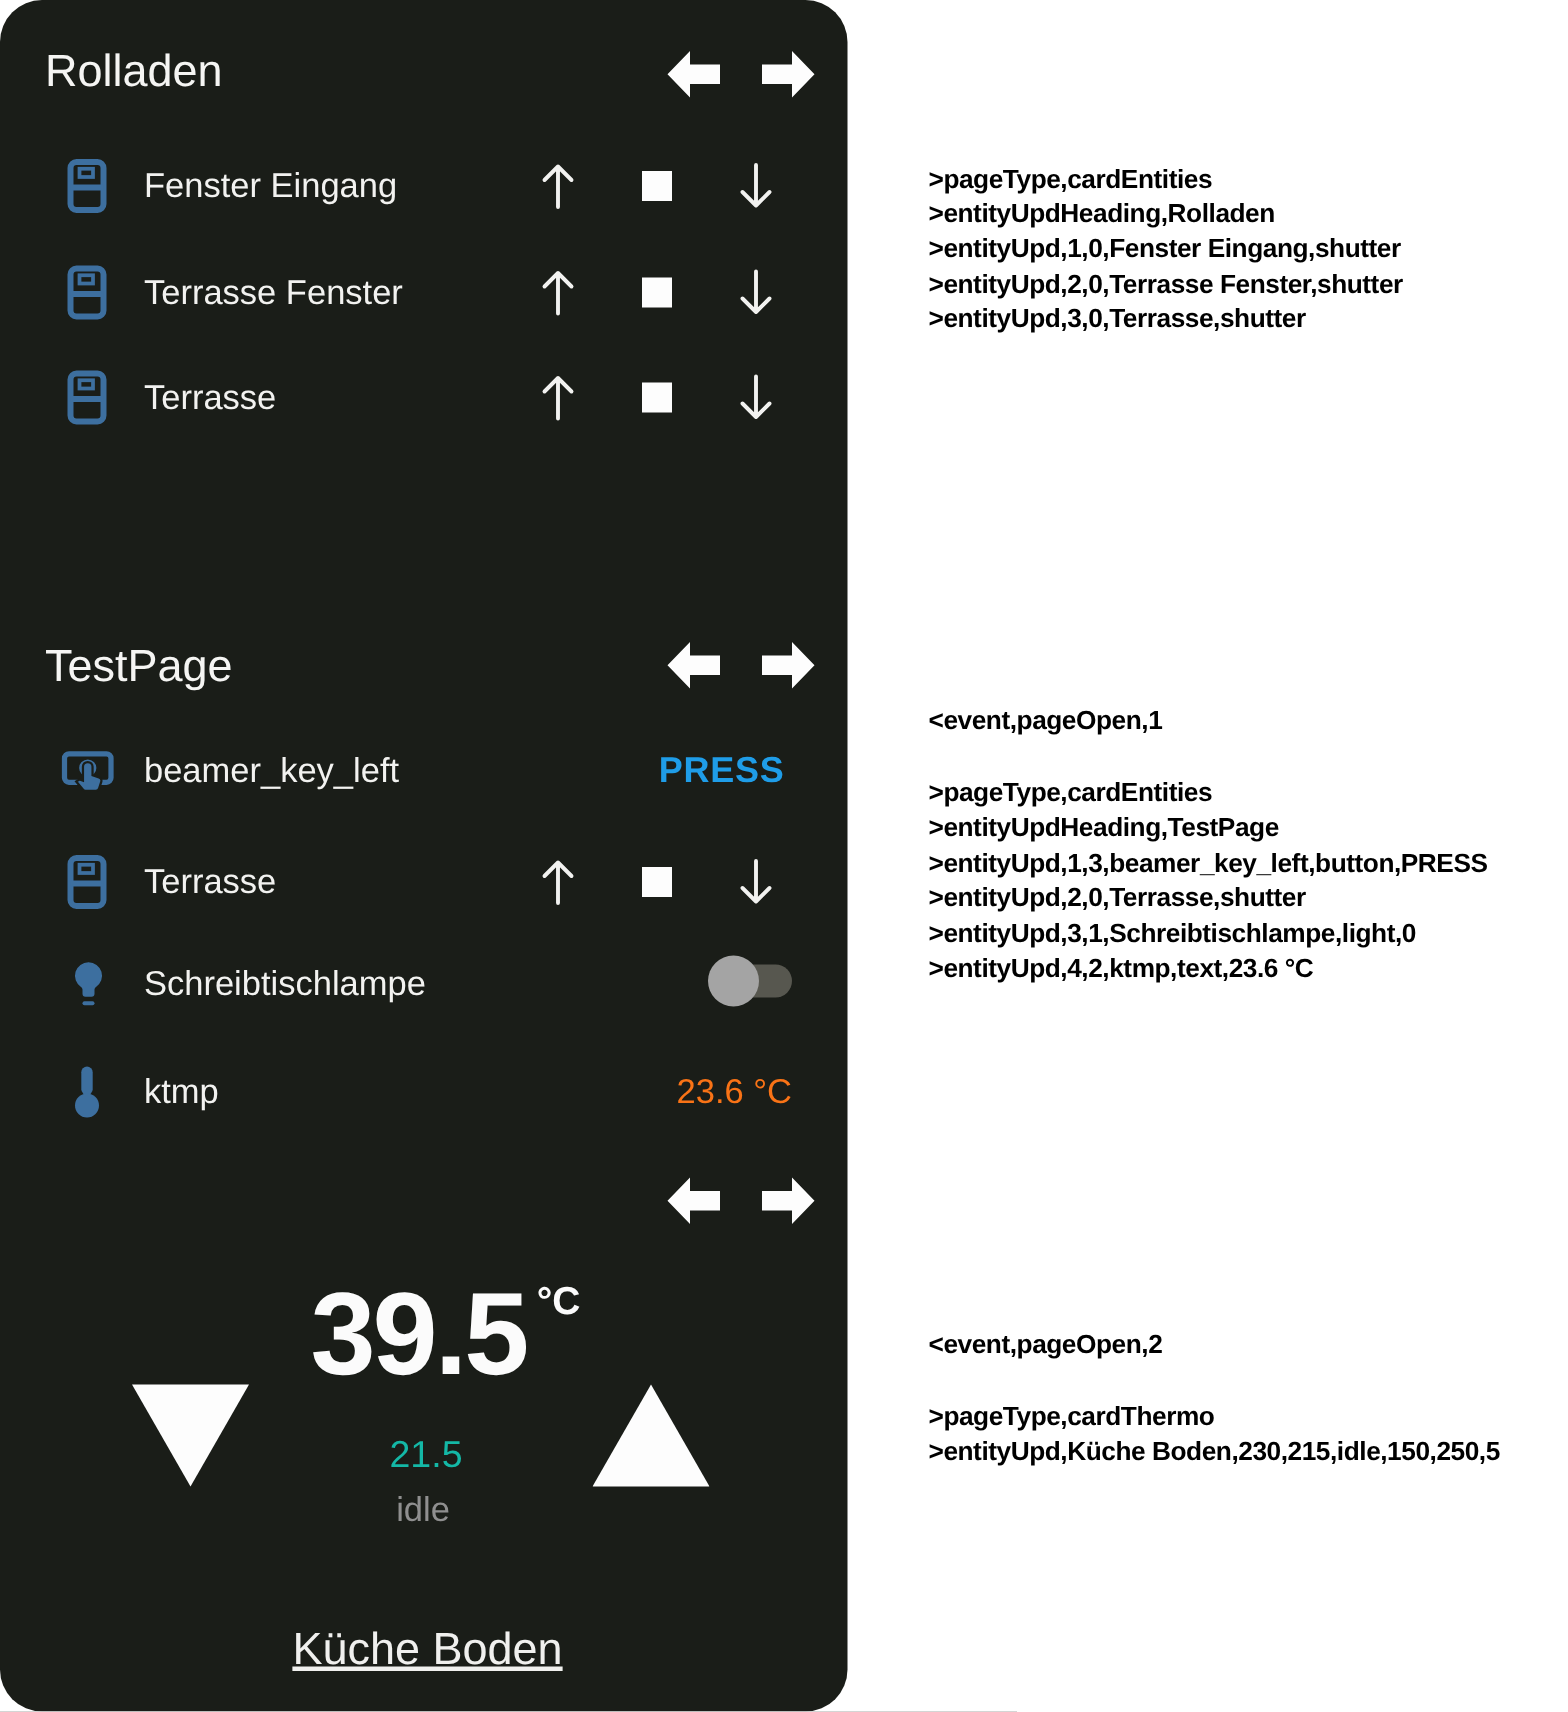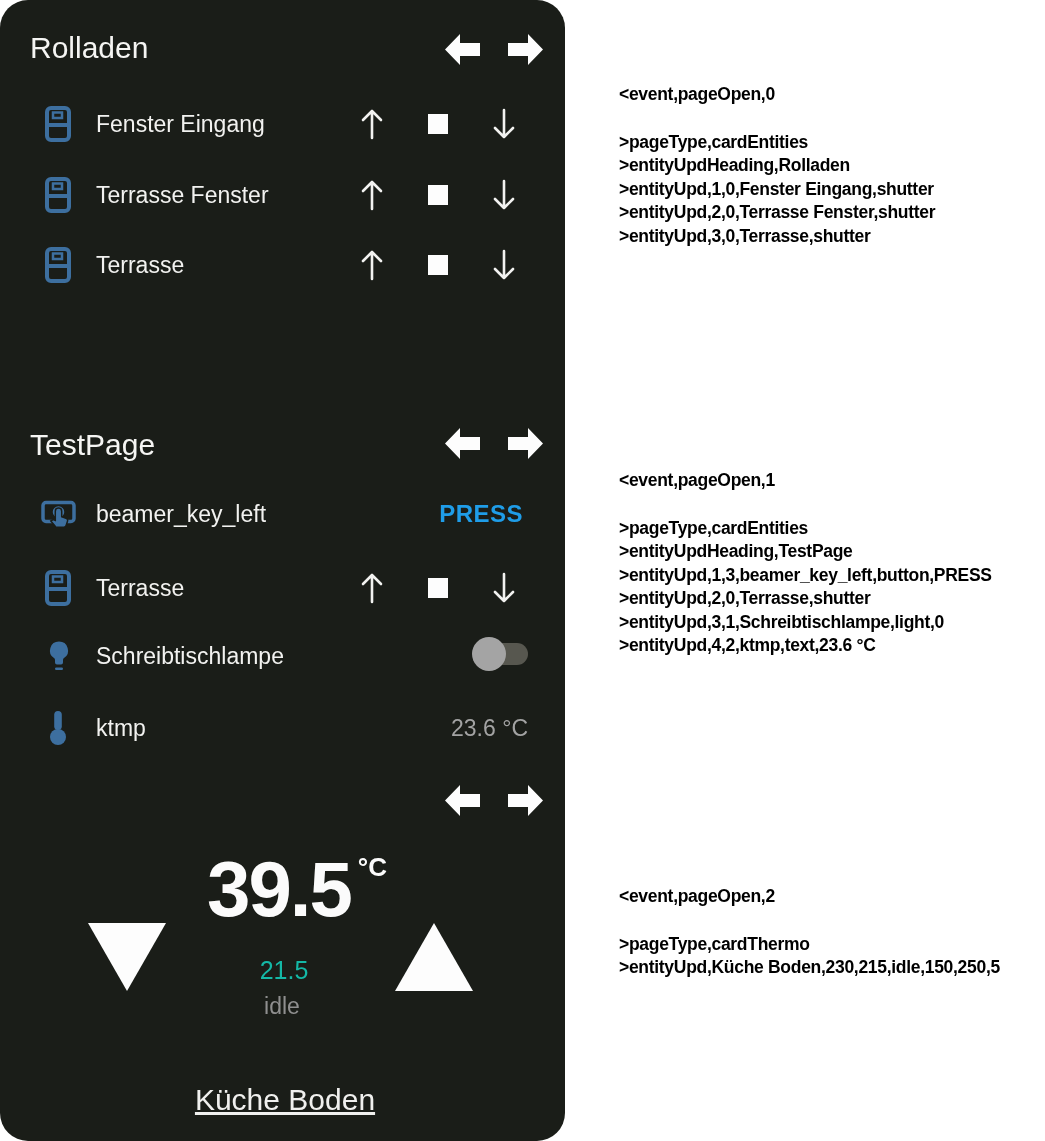--- a/index.html
+++ b/index.html
@@ -13,21 +13,21 @@
   .nav-arrow{position:absolute;width:39px;height:35px;}
   .ent-row{position:absolute;left:0;width:565px;height:48px;text-align:center;}
   .ent-icon{position:absolute;top:50%;transform:translateY(-50%);line-height:0;}
   .ent-label{position:absolute;left:96px;top:50%;transform:translateY(-50%);
              font-size:23px;font-weight:400;color:#f2f2f0;white-space:nowrap;}
   .ctl{position:absolute;top:50%;transform:translateY(-50%);line-height:0;}
   .ctl-up{left:359px;}
   .ctl-stop{left:428px;width:20px;height:20px;background:#fdfdfd;}
   .ctl-down{left:491px;}
   .ent-value{position:absolute;right:37px;top:50%;transform:translateY(-50%);
-             font-size:23px;color:#a3a3a3;white-space:nowrap;}
+             font-size:23px;color:#f97316;white-space:nowrap;}
   .press-value{right:42px;color:#1f9de8;font-weight:600;letter-spacing:.5px;font-size:24px;}
   
   .toggle{position:absolute;left:472px;top:637px;width:56px;height:34px;}
   .toggle-track{position:absolute;left:8px;top:6px;width:48px;height:22px;border-radius:11px;background:#57574f;}
   .toggle-knob{position:absolute;left:0;top:0;width:34px;height:34px;border-radius:50%;background:#a4a4a4;}
   
   .thermo-temp{position:absolute;left:297px;top:850px;transform:translateX(-50%);
                display:flex;align-items:flex-start;color:#fbfbfb;}
   .temp-val{font-size:78px;font-weight:700;line-height:1;letter-spacing:-2px;}
   .temp-unit{font-size:26px;font-weight:700;margin-left:7px;margin-top:2px;letter-spacing:0;}
@@ -234,21 +234,20 @@
         <polygon points="39,2 78,70 0,70" fill="#fdfdfd"></polygon>
         </svg>
     </div>
 
     <div class="thermo-setpoint">21.5</div>
     <div class="thermo-state">idle</div>
     <div class="thermo-name">Küche Boden</div>
   </div>
 
   <div class="log-block" style="top:83px;">
-    <div class="log-event">&lt;event,pageOpen,0</div>
     <div class="log-lines" style="margin-top:24.6px;">&gt;pageType,cardEntities
 &gt;entityUpdHeading,Rolladen
 &gt;entityUpd,1,0,Fenster Eingang,shutter
 &gt;entityUpd,2,0,Terrasse Fenster,shutter
 &gt;entityUpd,3,0,Terrasse,shutter</div>
   </div>
 
   <div class="log-block" style="top:469px;">
     <div class="log-event">&lt;event,pageOpen,1</div>
     <div class="log-lines" style="margin-top:24.6px;">&gt;pageType,cardEntities

